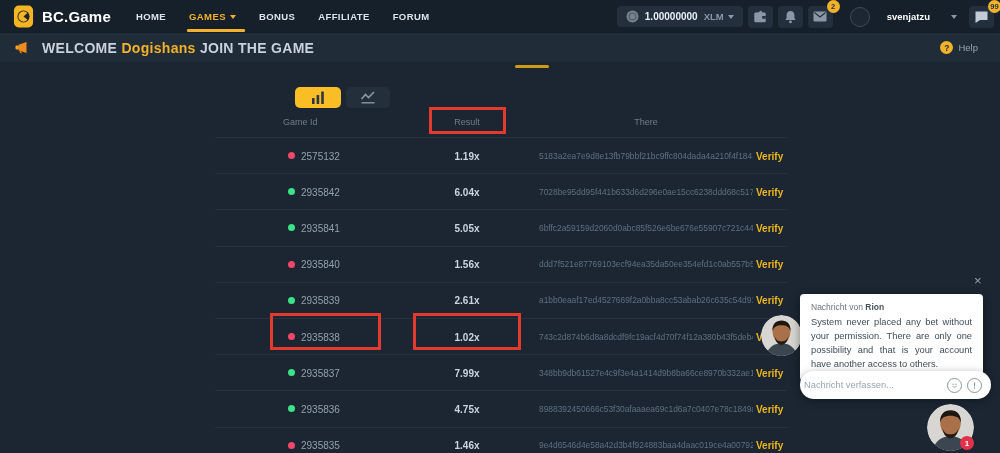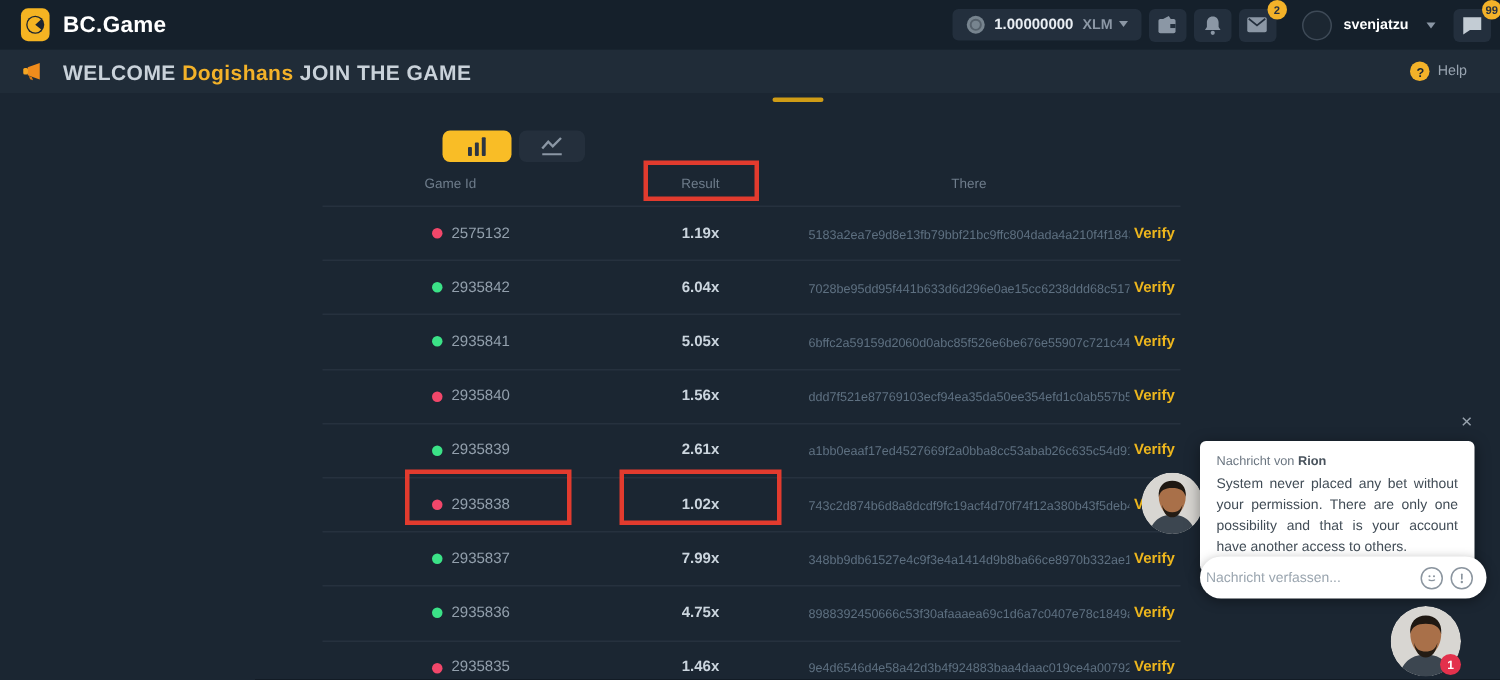--- a/index.html
+++ b/index.html
@@ -18,21 +18,21 @@
   .caret{display:inline-block;width:0;height:0;border-left:3.5px solid transparent;border-right:3.5px solid transparent;
     border-top:4px solid currentColor;margin-left:4px;vertical-align:1px;}
   .top-right{margin-left:auto;display:flex;align-items:center;gap:5px;}
   .balance-pill{display:flex;align-items:center;background:#232f3d;border-radius:4px;height:21px;padding:0 9px;gap:6px;cursor:pointer;}
   .balance-amt{color:#e9eef3;font-size:10px;font-weight:bold;}
   .balance-cur{color:#8b97a5;font-size:9.5px;font-weight:bold;}
   .icon-btn{position:relative;width:25px;height:22px;background:#232f3d;border-radius:4px;
     display:flex;align-items:center;justify-content:center;color:#8b97a5;cursor:pointer;}
   .badge{position:absolute;top:-6px;right:-7px;min-width:13px;height:13px;border-radius:7px;background:#f3b229;
     color:#273140;font-size:7.5px;font-weight:bold;display:flex;align-items:center;justify-content:center;padding:0 2px;box-sizing:border-box;}
-  .user{display:flex;align-items:center;gap:8px;margin:0 7px 0 12px;cursor:pointer;}
+  .user{display:flex;align-items:center;gap:17px;margin:0 7px 0 12px;cursor:pointer;}
   .user-avatar{width:20px;height:20px;border-radius:50%;background:#1c2732;border:1px solid #3e4a57;box-sizing:border-box;}
   .user-name{color:#fff;font-size:9.5px;font-weight:bold;}
   .user .caret{color:#8b97a5;}
 
   
   .welcome{position:absolute;top:33px;left:0;right:0;height:29px;background:#202c38;
     display:flex;align-items:center;padding:0 14px;box-sizing:border-box;z-index:8;}
   .welcome-text{margin-left:13px;font-size:14px;font-weight:bold;letter-spacing:.3px;color:#c9d2da;}
   .wname{color:#f3b229;}
   .help{margin-left:auto;display:flex;align-items:center;gap:5px;margin-right:8px;cursor:pointer;}
@@ -97,20 +97,27 @@
     <div class="brand">
       <span style="display:flex;">
         <svg width="21" height="23" viewBox="0 0 22 24">
           <rect x="1" y="0.5" width="20" height="23" rx="5" fill="#f5b422"></rect>
           <circle cx="11" cy="12" r="6.3" fill="#1b2430"></circle>
           <path d="M11 12l4-3.6a5.4 5.4 0 1 0 .2 7z" fill="#f5b422"></path>
         </svg>
       </span>
       <span class="brand-name">BC.Game</span>
     </div>
+    <div class="nav">
+      <span class="nav-item">HOME</span>
+      <span class="nav-item active"><span>GAMES</span><span class="caret"></span></span>
+      <span class="nav-item">BONUS</span>
+      <span class="nav-item">AFFILIATE</span>
+      <span class="nav-item">FORUM</span>
+    </div>
     <div class="top-right">
       <div class="balance-pill">
         <span style="display:flex;">
           <svg width="13" height="13" viewBox="0 0 13 13">
               <circle cx="6.5" cy="6.5" r="6" fill="#77848f"></circle>
               <circle cx="6.5" cy="6.5" r="3.4" fill="none" stroke="#55606b" stroke-width="1.3"></circle>
             </svg>
         </span>
         <span class="balance-amt">1.00000000</span>
         <span class="balance-cur"><span>XLM</span><span class="caret"></span></span>

